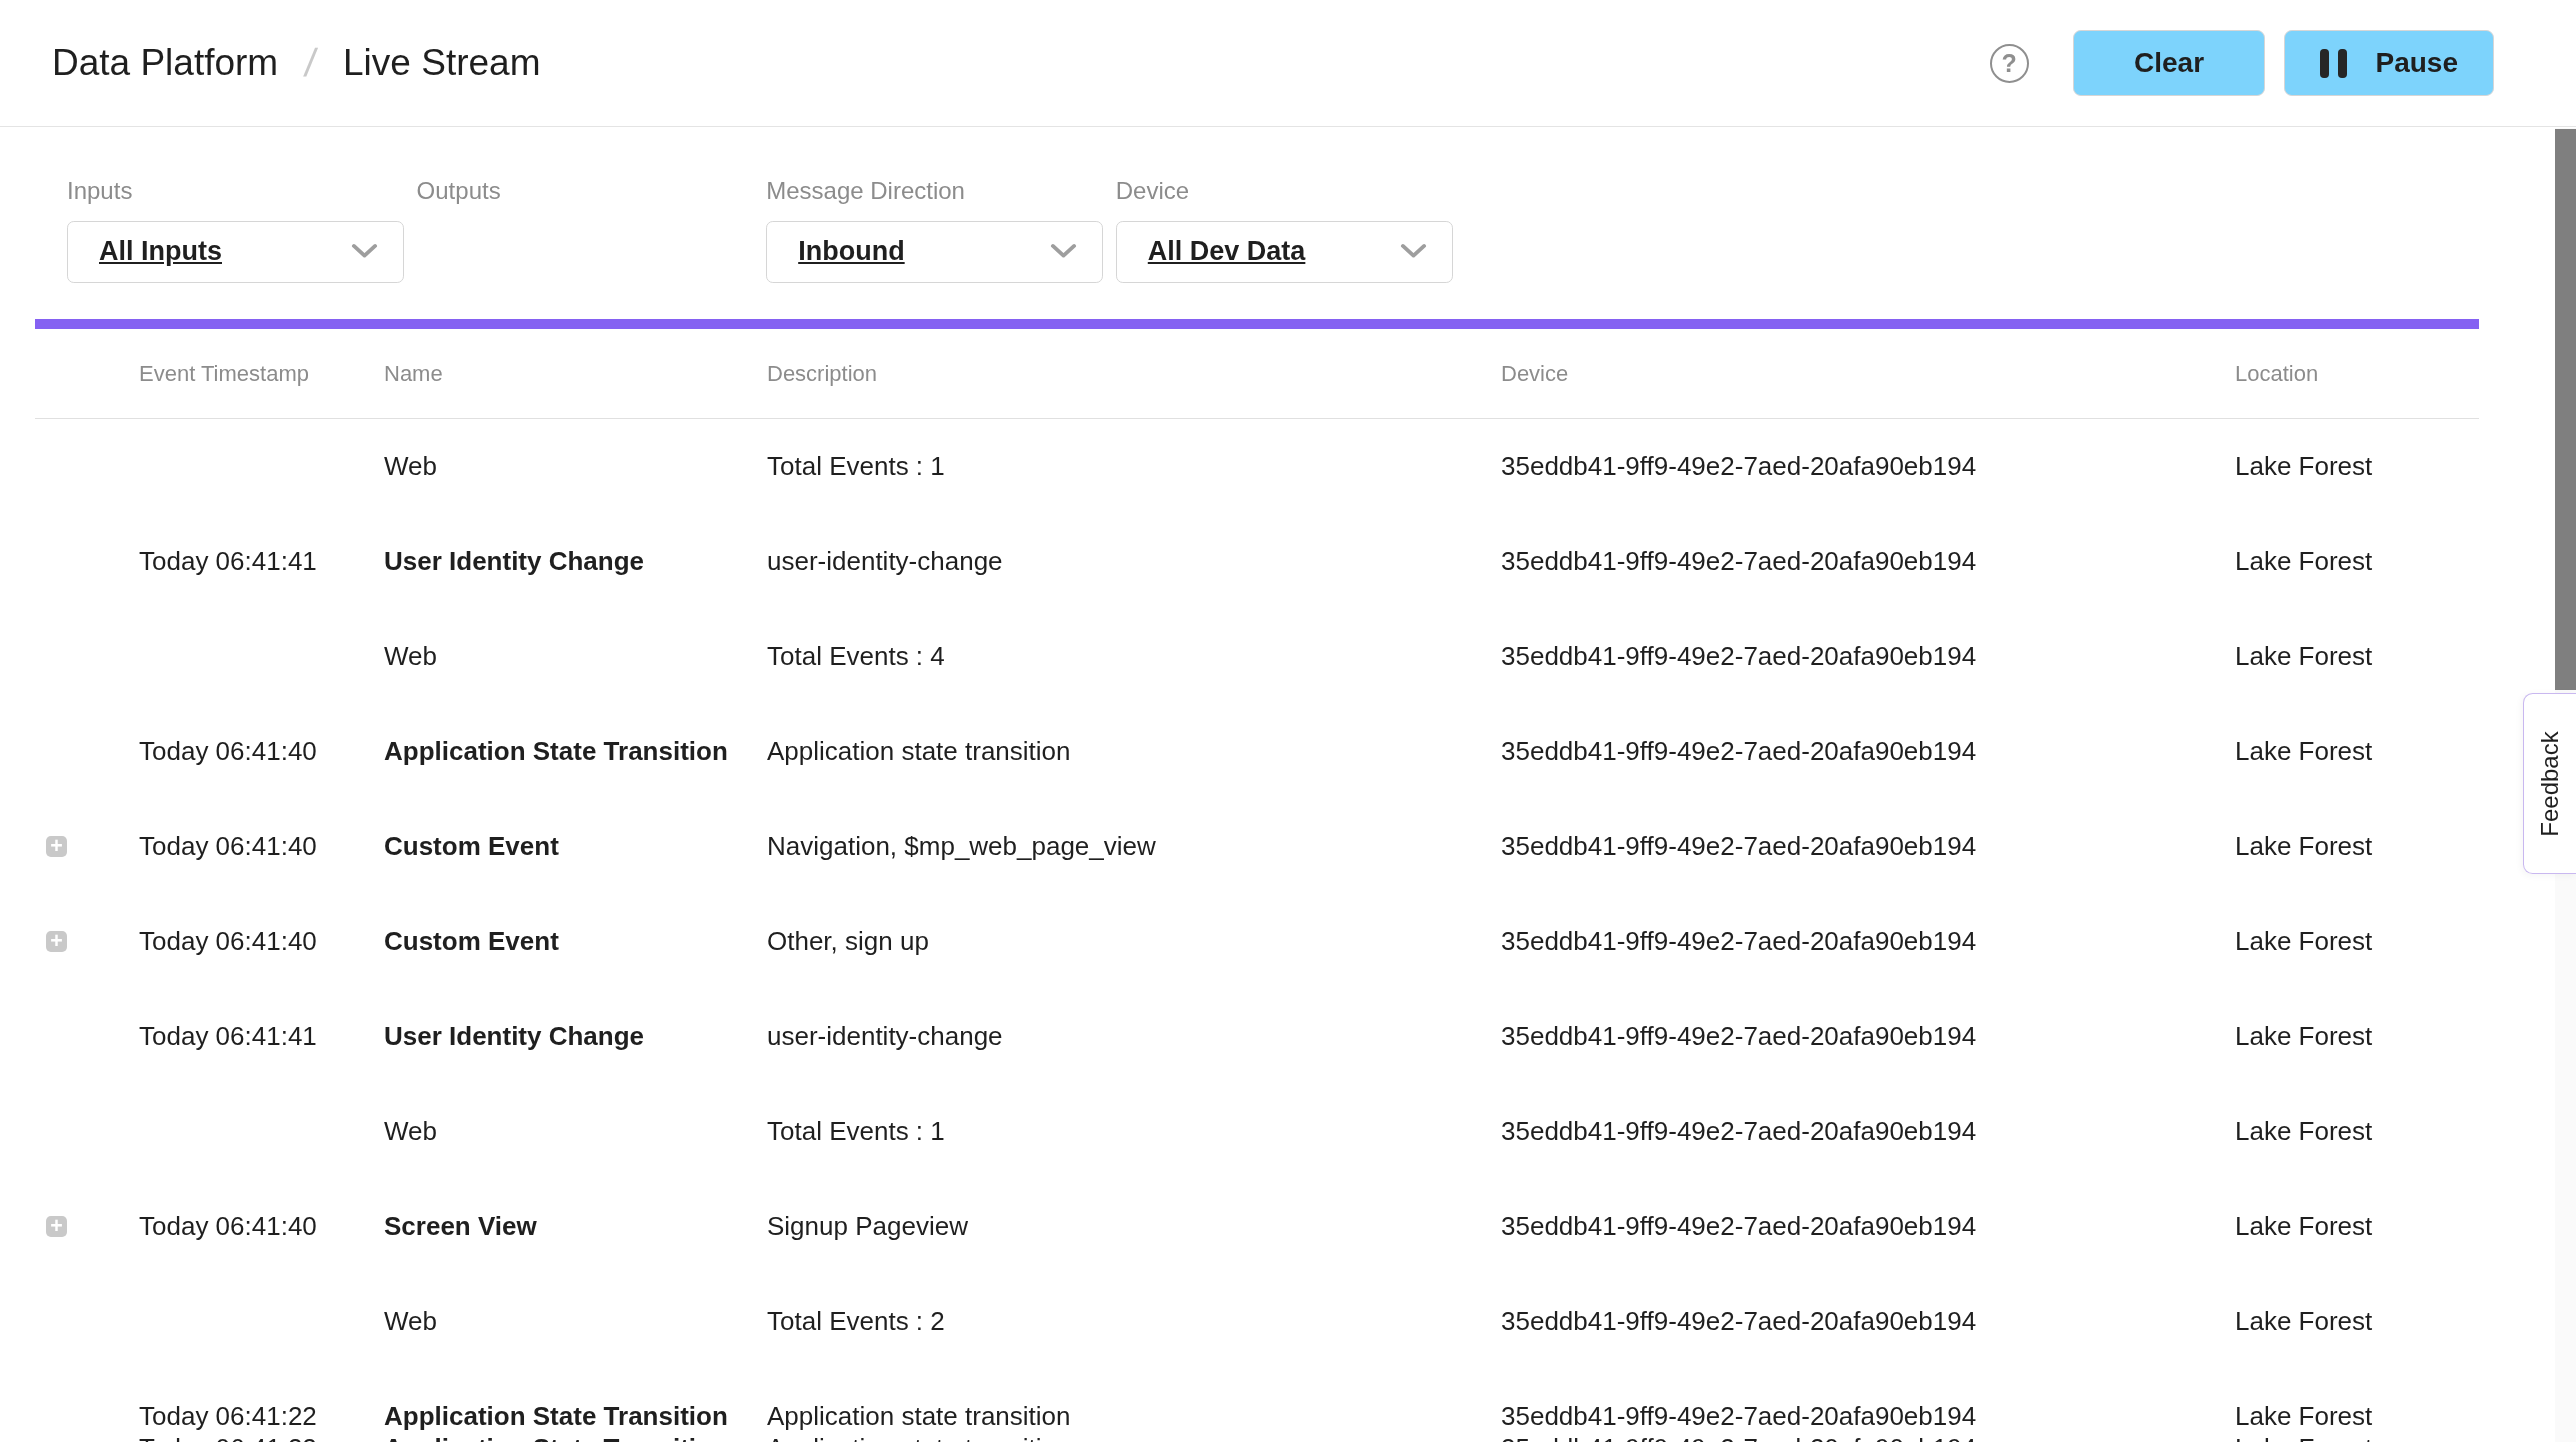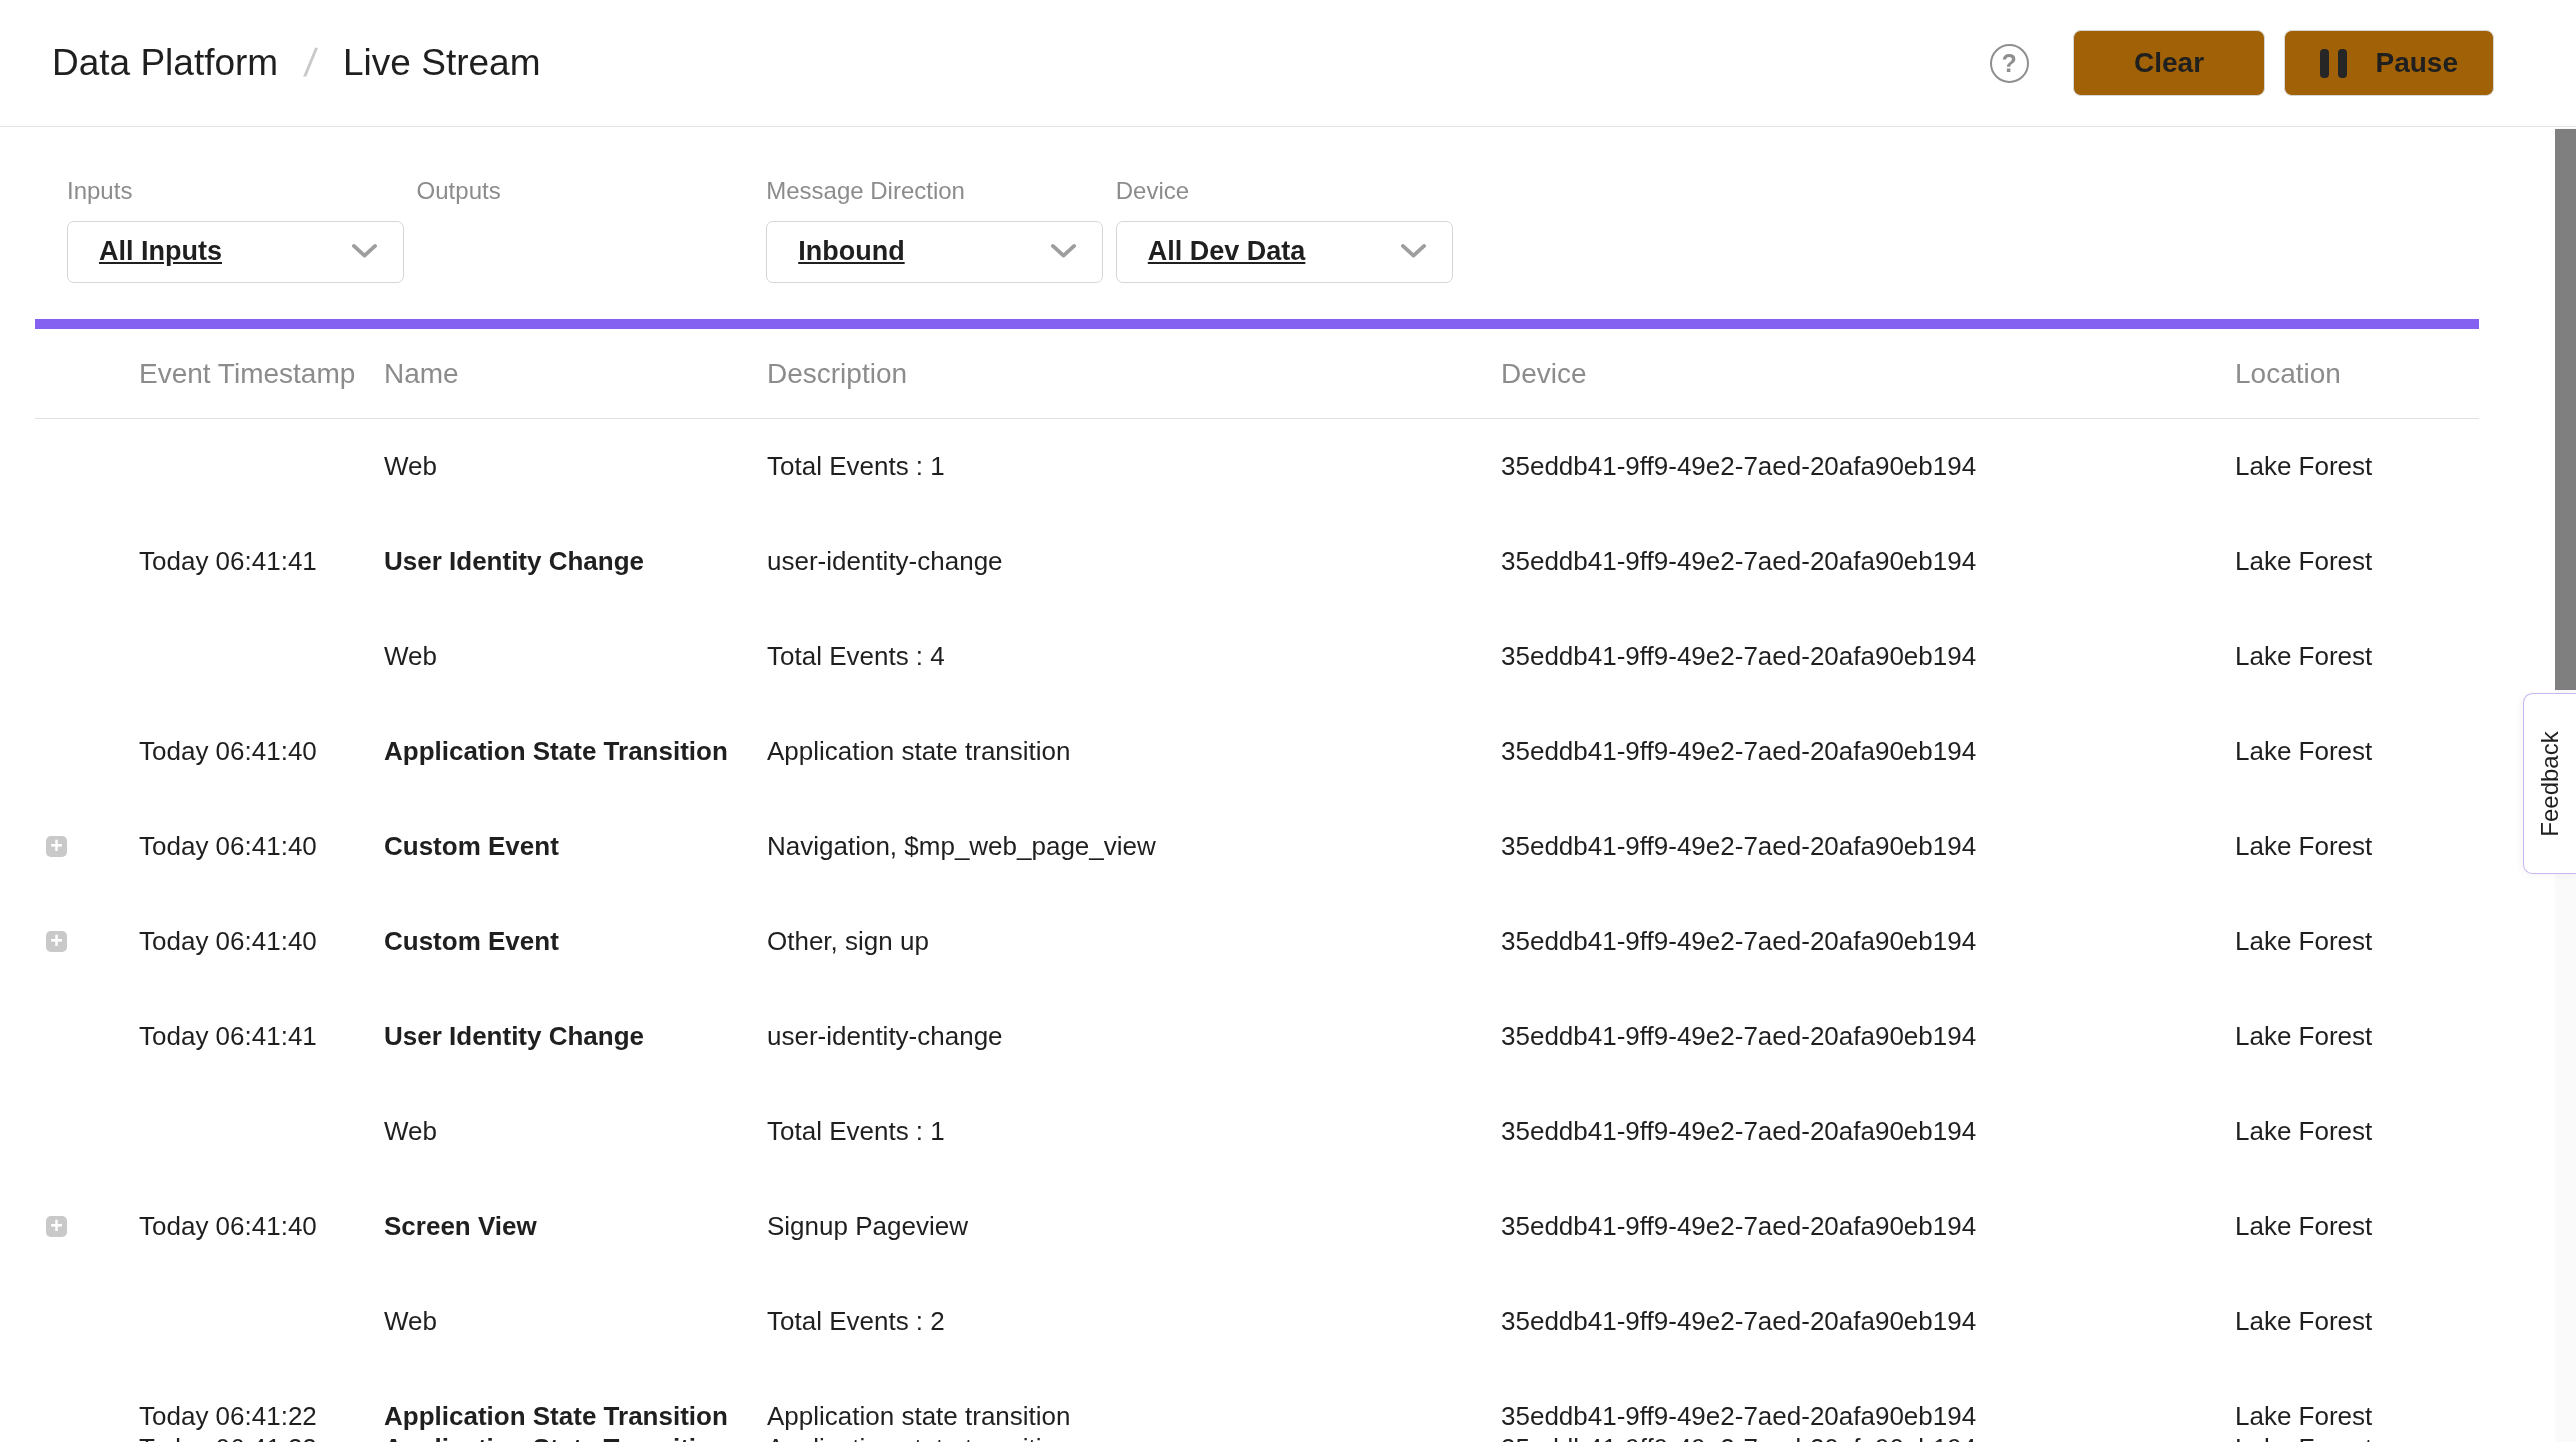--- a/index.html
+++ b/index.html
@@ -20,21 +20,21 @@
   }
   .breadcrumb{display:flex;align-items:center;gap:27px;font-size:37px;font-weight:500;}
   .breadcrumb .sep{color:#C9C9C9;font-weight:300;font-size:39px;transform:skewX(-8deg);}
   .header-actions{display:flex;align-items:center;gap:19.4px;}
   .help{
     width:39px;height:39px;border:2.9px solid #8F8F8F;border-radius:50%;
     display:flex;align-items:center;justify-content:center;color:#8F8F8F;
     font-size:25px;font-weight:700;margin-right:25px;cursor:pointer;
   }
   .btn{
-    height:66px;background:#a16207;border:1.9px solid var(--border);border-radius:7.8px;
+    height:66px;background:#7dd3fc;border:1.9px solid var(--border);border-radius:7.8px;
     font-family:inherit;font-size:28px;font-weight:700;color:var(--text);
     display:flex;align-items:center;justify-content:center;cursor:pointer;padding:0 43px;
   }
   .btn.clear{min-width:192px;}
   .btn.pause{min-width:186px;gap:29px;padding:0 35px;}
   .pause-bars{display:flex;gap:8.7px;}
   .pause-bars i{display:block;width:8.7px;height:29px;background:#262626;border-radius:3.9px;}
   
   .filters{position:absolute;top:127px;left:35px;display:flex;gap:12.6px;padding-top:49px;margin-left:32px;}
   .filter{width:337px;display:flex;flex-direction:column;gap:15.5px;}
@@ -46,21 +46,21 @@
   }
   .select .val{font-size:27px;font-weight:700;text-decoration:underline;}
   
   .stream-bar{position:absolute;top:319px;left:35px;width:2444px;height:9.7px;background:var(--accent);}
   
   .table{position:absolute;top:329px;left:35px;width:2444px;}
   .trow{
     display:grid;grid-template-columns:104px 245px 383px 734px 734px 245px;
     align-items:center;
   }
-  .thead{height:90px;border-bottom:1.9px solid #E0E0E0;color:var(--label);font-size:28px;}
+  .thead{height:90px;border-bottom:1.9px solid #E0E0E0;color:var(--label);font-size:22px;}
   .tbody .trow{height:95px;font-size:26px;}
   .cell-name.bold{font-weight:700;}
   .plus{
     width:21.4px;height:21.4px;margin-left:10.7px;background:var(--plusbg);border:none;
     border-radius:4.9px;color:#fff;font-size:21.4px;font-weight:700;line-height:19.4px;
     display:flex;align-items:center;justify-content:center;cursor:pointer;
     font-family:inherit;padding:0;
   }
   .partial{position:absolute;left:0;top:1106px;height:95px;width:2444px;align-items:start;}
   .partial > span{line-height:26px;}

